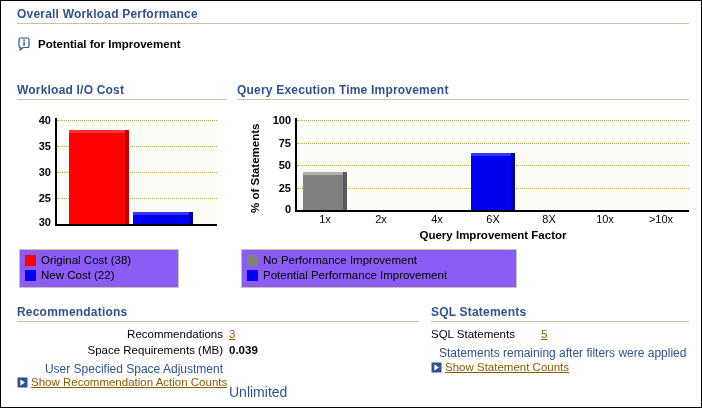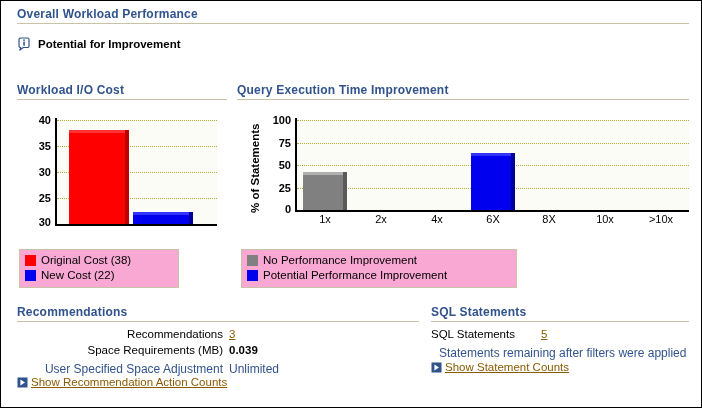--- a/index.html
+++ b/index.html
@@ -115,21 +115,21 @@
   }
   .bar .face { position:absolute; left:0; right:0; bottom:0; top:3px; }
   .bar .top  { position:absolute; left:0; right:4px; top:0; height:3px; }
   .bar .side { position:absolute; right:0; top:0; bottom:0; width:4px; }
 
   
   .legend {
     position: absolute;
     box-sizing: border-box;
     border: 1px solid #c8c3a6;
-    background: #f9a8d4;
+    background: #8b5cf6;
     padding: 3px 5px 4px 5px;
   }
   .legend-row {
     display: flex;
     align-items: center;
     gap: 5px;
     height: 15px;
   }
   .swatch {
     width: 11px;
@@ -168,23 +168,24 @@
     cursor: pointer;
   }
   .note {
     position: absolute;
     font-size: 12px;
     color: #31538c;
     white-space: nowrap;
   }
   .note-val {
     position: absolute;
-    font-size: 12px;
+    font-size: 14px;
     color: #31538c;
     white-space: nowrap;
+    margin-top: 22px;
   }
 
   
   .disclosure {
     position: absolute;
     display: flex;
     align-items: center;
     gap: 3px;
     cursor: pointer;
   }
@@ -299,20 +300,21 @@
   <div class="axis-title-y" style="left:248px; top:212px;">% of Statements</div>
 
   <div class="xtick" style="left:296px; top:213px; width:56px;">1x</div>
   <div class="xtick" style="left:352px; top:213px; width:56px;">2x</div>
   <div class="xtick" style="left:408px; top:213px; width:56px;">4x</div>
   <div class="xtick" style="left:464px; top:213px; width:56px;">6X</div>
   <div class="xtick" style="left:520px; top:213px; width:56px;">8X</div>
   <div class="xtick" style="left:576px; top:213px; width:56px;">10x</div>
   <div class="xtick" style="left:632px; top:213px; width:56px;">&gt;10x</div>
 
+  <div class="axis-title-x" style="left:296px; top:228px; width:392px;">Query Improvement Factor</div>
 
   <div class="legend" style="left:240px; top:248px; width:276px;">
     <div class="legend-row">
       <span class="swatch" style="background:#808080;"></span>
       <span class="legend-label">No Performance Improvement</span>
     </div>
     <div class="legend-row">
       <span class="swatch" style="background:#0000ee;"></span>
       <span class="legend-label">Potential Performance Improvement</span>
     </div>

